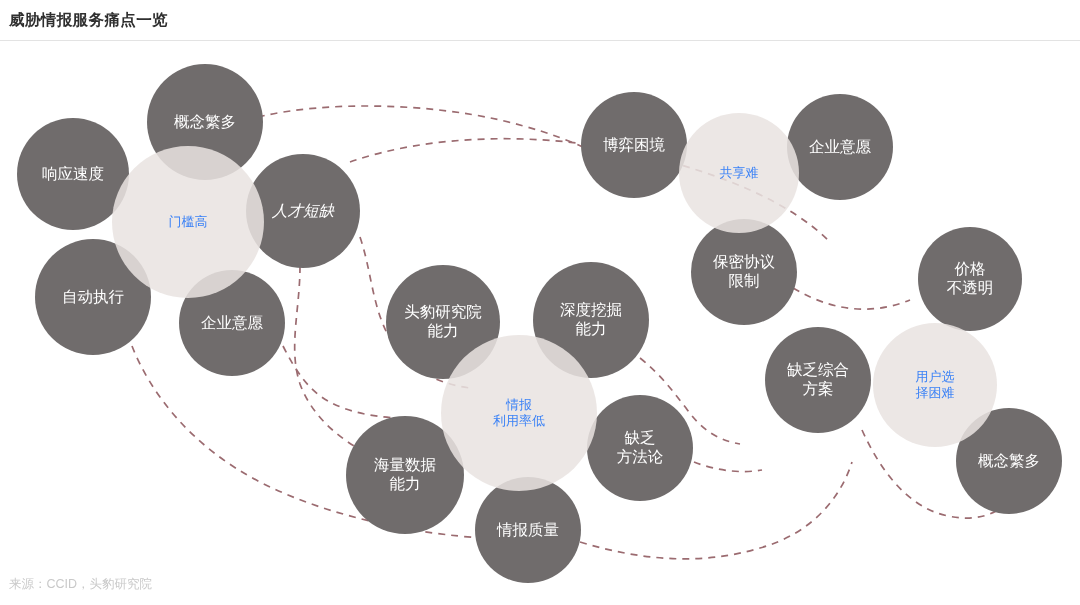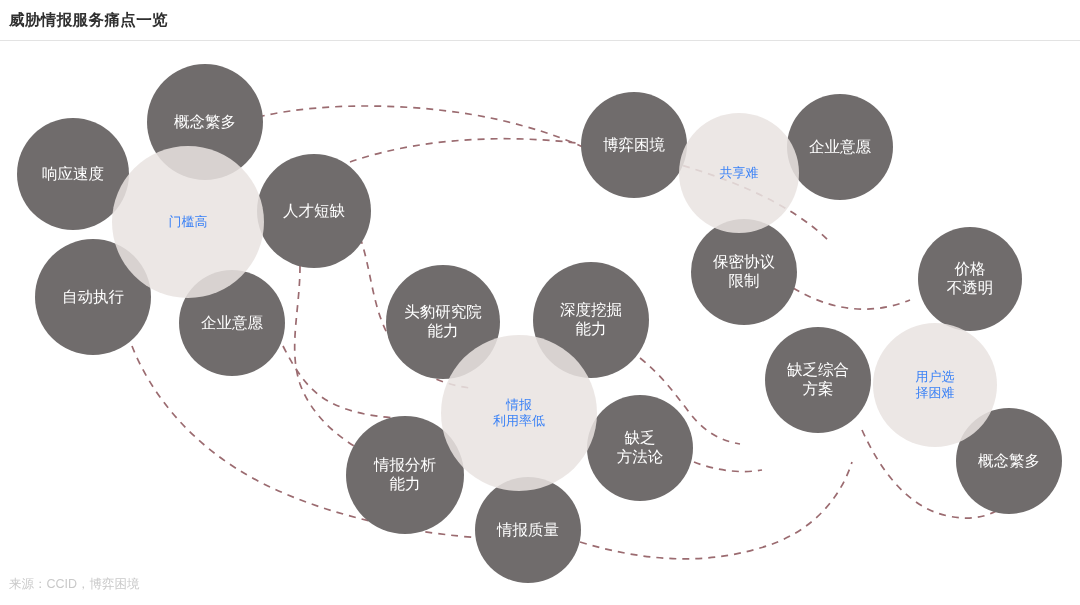--- a/index.html
+++ b/index.html
@@ -136,21 +136,21 @@
         <path d="M 580 500 C 640 518, 700 524, 760 506 C 810 492, 840 458, 852 420" fill="none" stroke="#9b6b70" stroke-width="1.7" stroke-dasharray="7 6" stroke-linecap="butt"></path>
         <path d="M 862 388 C 880 428, 908 466, 948 474 C 986 482, 1010 466, 1020 440" fill="none" stroke="#9b6b70" stroke-width="1.7" stroke-dasharray="7 6" stroke-linecap="butt"></path>
       </svg>
     <div id="bubble-layer">
         <div class="bubble satellite" style="left: 147px; top: 22px; width: 116px; height: 116px;">
           <span class="bubble-label">概念繁多</span>
         </div>
         <div class="bubble satellite" style="left: 17px; top: 76px; width: 112px; height: 112px;">
           <span class="bubble-label">响应速度</span>
         </div>
-        <div class="bubble satellite" style="left: 257px; top: 112px; width: 114px; height: 114px;">
+        <div class="bubble satellite" style="left: 246px; top: 112px; width: 114px; height: 114px; font-style: italic;">
           <span class="bubble-label">人才短缺</span>
         </div>
         <div class="bubble satellite" style="left: 35px; top: 197px; width: 116px; height: 116px;">
           <span class="bubble-label">自动执行</span>
         </div>
         <div class="bubble satellite" style="left: 179px; top: 228px; width: 106px; height: 106px;">
           <span class="bubble-label">企业意愿</span>
         </div>
         <div class="bubble satellite" style="left: 581px; top: 50px; width: 106px; height: 106px;">
           <span class="bubble-label">博弈困境</span>
@@ -168,21 +168,21 @@
         </div>
         <div class="bubble satellite" style="left: 533px; top: 220px; width: 116px; height: 116px;">
           <span class="bubble-label">深度挖掘
 能力</span>
         </div>
         <div class="bubble satellite" style="left: 587px; top: 353px; width: 106px; height: 106px;">
           <span class="bubble-label">缺乏
 方法论</span>
         </div>
         <div class="bubble satellite" style="left: 346px; top: 374px; width: 118px; height: 118px;">
-          <span class="bubble-label">情报分析
+          <span class="bubble-label">海量数据
 能力</span>
         </div>
         <div class="bubble satellite" style="left: 475px; top: 435px; width: 106px; height: 106px;">
           <span class="bubble-label">情报质量</span>
         </div>
         <div class="bubble satellite" style="left: 765px; top: 285px; width: 106px; height: 106px;">
           <span class="bubble-label">缺乏综合
 方案</span>
         </div>
         <div class="bubble satellite" style="left: 918px; top: 185px; width: 104px; height: 104px;">
@@ -203,16 +203,16 @@
 利用率低</span>
         </div>
         <div class="bubble hub" style="left: 873px; top: 281px; width: 124px; height: 124px;">
           <span class="bubble-label">用户选
 择困难</span>
         </div>
       </div>
   </div>
 
   <div id="footer">
-    <div id="source-note">来源：CCID，博弈困境</div>
+    <div id="source-note">来源：CCID，头豹研究院</div>
   </div>
 
 </div>
 
 </body></html>

